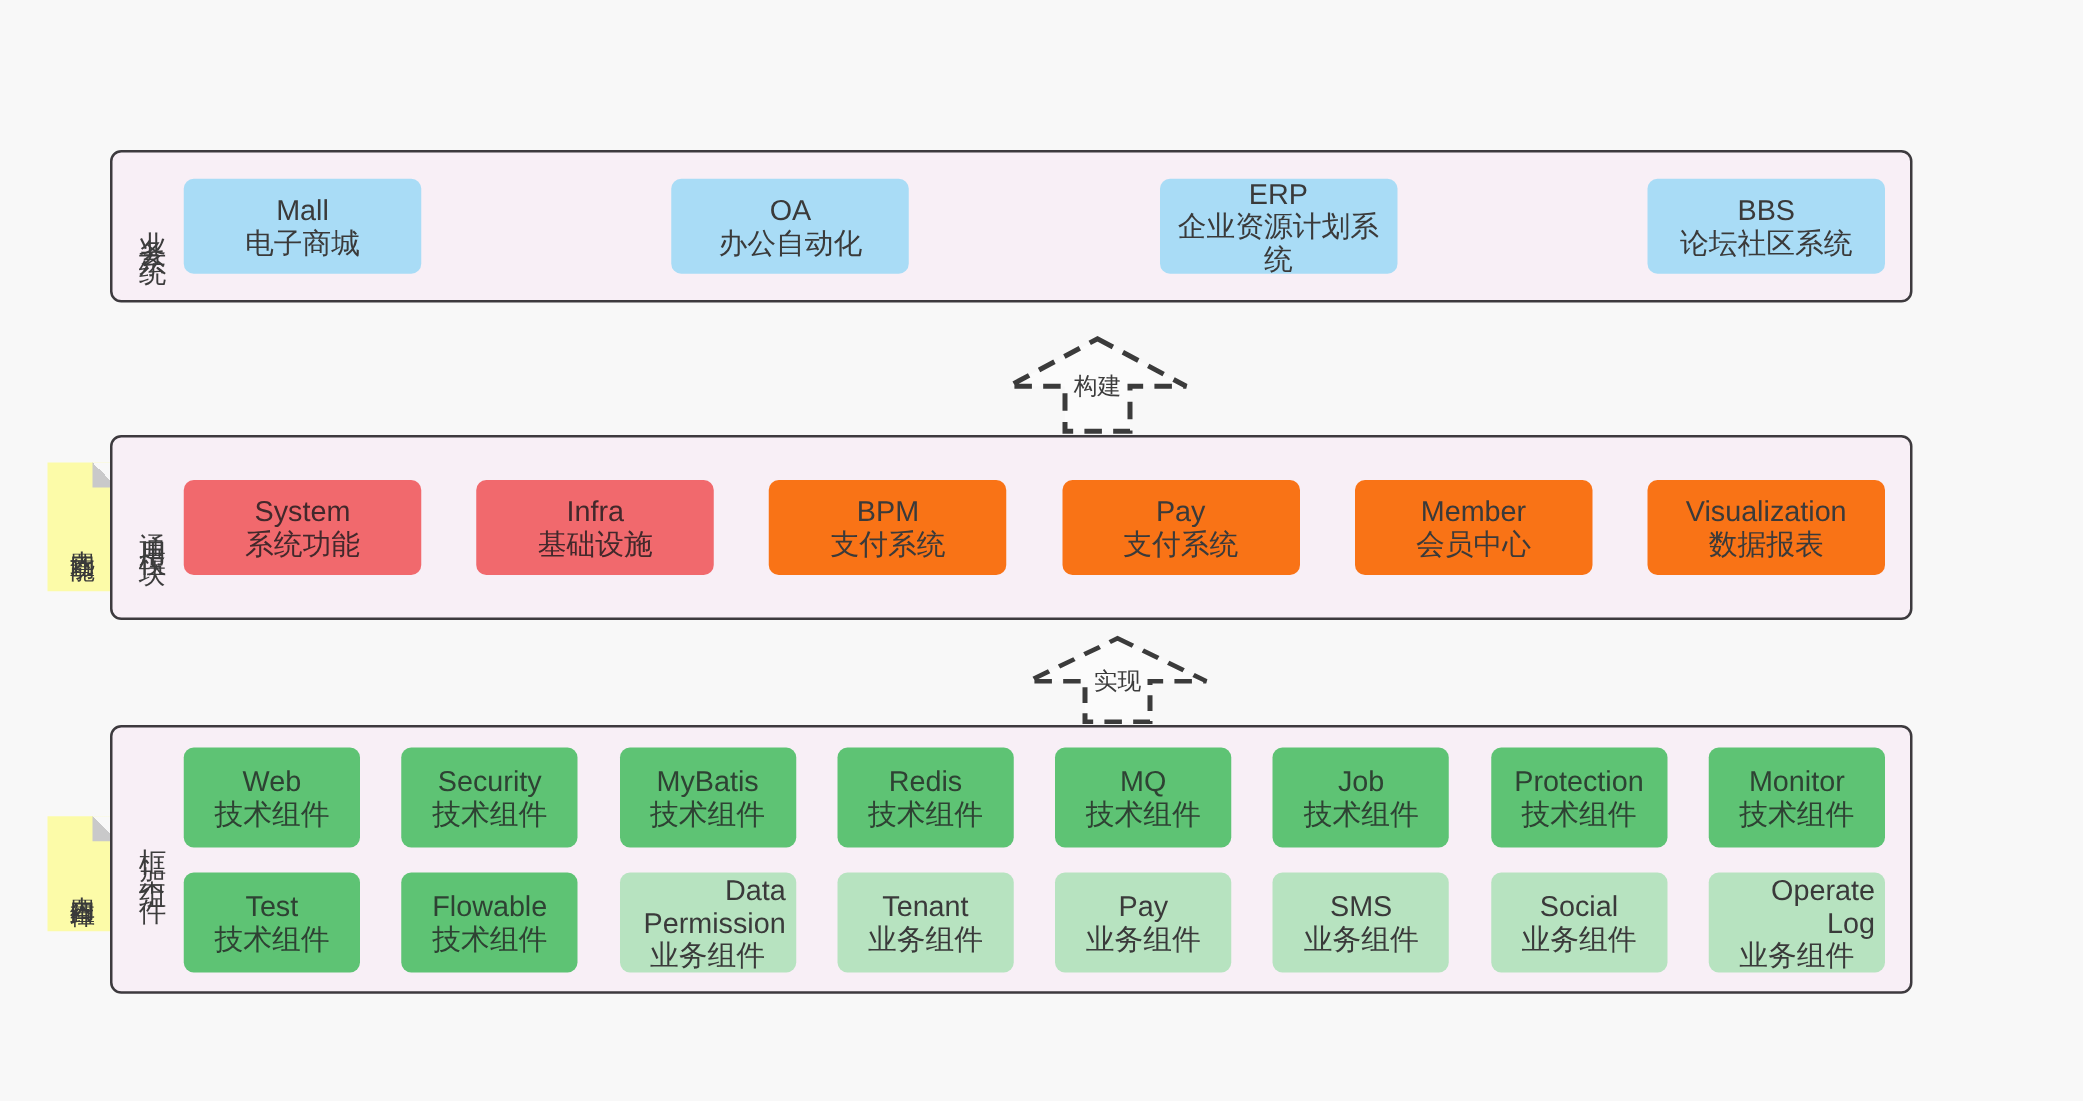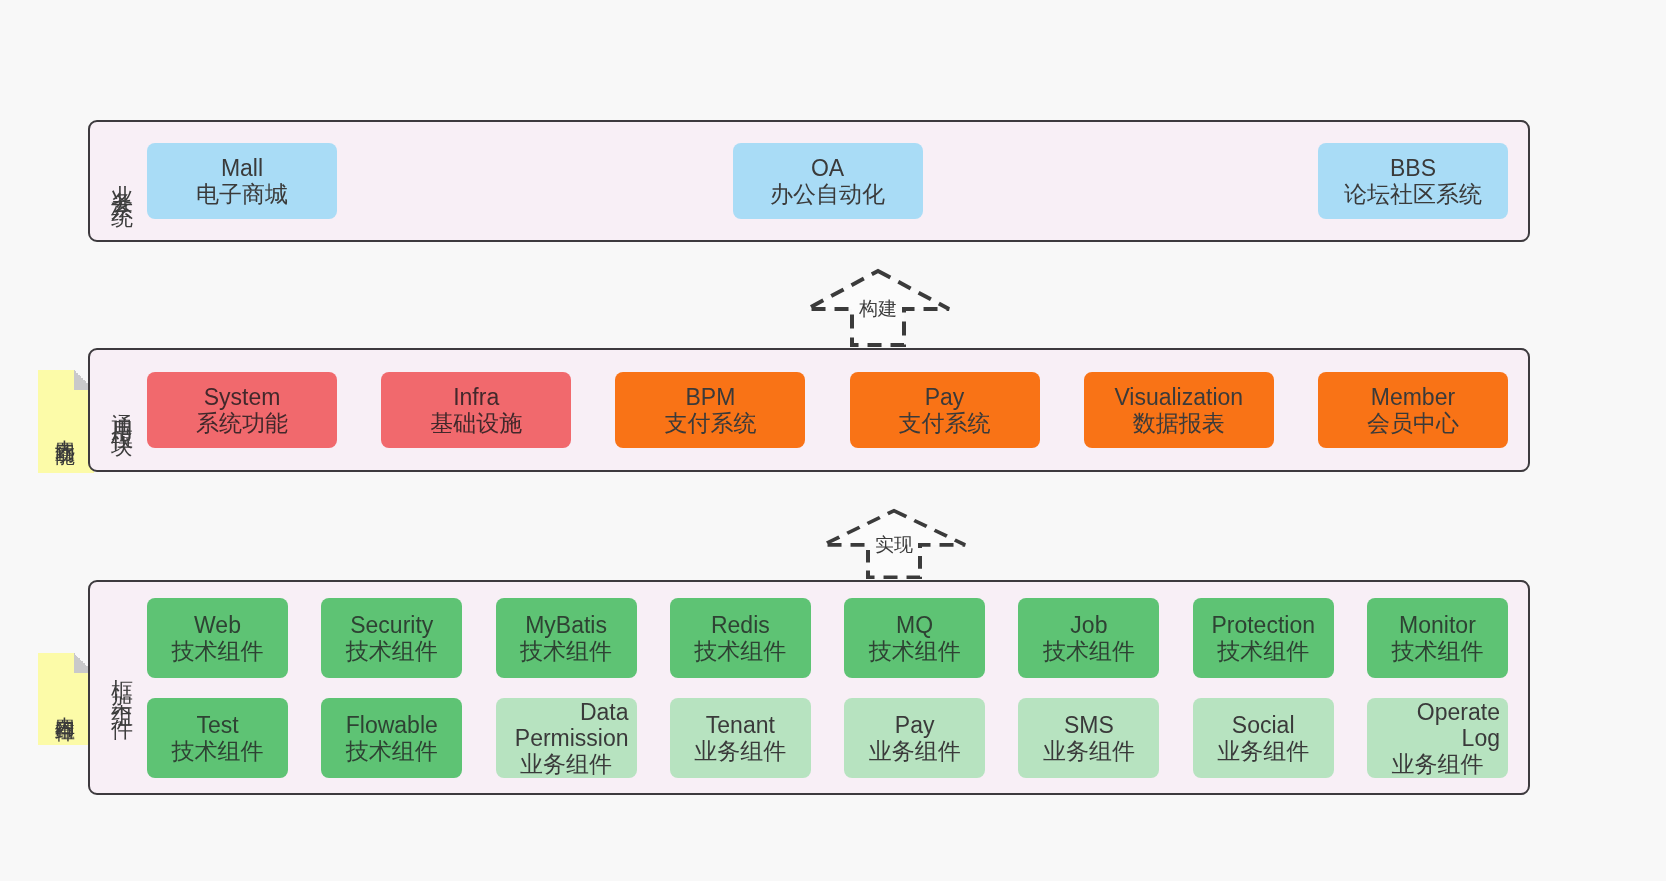--- a/index.html
+++ b/index.html
@@ -9,21 +9,21 @@
     font-family:"Liberation Sans", sans-serif;
     color:#3a3a3a;
   }
   
   .section{
     position:absolute;left:88px;width:1442px;box-sizing:border-box;
     background:#f8eff6;border:2px solid #3d3a3e;border-radius:9px;
     z-index:2;
   }
   #section-business{top:120px;height:122px;}
-  #section-modules{top:348px;height:124px;}
+  #section-modules{top:348px;height:148px;}
   #section-components{top:580px;height:215px;}
 
   .side-label{
     position:absolute;left:13px;top:0;bottom:0;width:38px;
     display:flex;align-items:center;justify-content:center;
     writing-mode:vertical-rl;text-orientation:upright;
     font-size:22px;color:#3c3c3c;letter-spacing:7px;
   }
   #section-components .side-label{letter-spacing:13px;}
 
@@ -91,20 +91,24 @@
     <div class="row row-6">
         <div class="box blue">
           <div class="title">Mall</div>
           <div class="subtitle">电子商城</div>
         </div>
         <div class="box blue">
           <div class="title">OA</div>
           <div class="subtitle">办公自动化</div>
         </div>
         <div class="box blue">
+          <div class="title">ERP</div>
+          <div class="subtitle">企业资源计划系统</div>
+        </div>
+        <div class="box blue">
           <div class="title">BBS</div>
           <div class="subtitle">论坛社区系统</div>
         </div>
       </div>
   </div>
 </div>
 
 <div class="arrow" id="arrow-build">
   <svg viewBox="0 0 150 80" preserveAspectRatio="none">
     <polygon points="75,3 146,41 101,41 101,77 49,77 49,41 4,41" fill="#fbfbfb" stroke="#3b3b3b" stroke-width="4" stroke-dasharray="14 9" stroke-linejoin="miter"></polygon>
@@ -126,26 +130,26 @@
         </div>
         <div class="box pink">
           <div class="title">BPM</div>
           <div class="subtitle">支付系统</div>
         </div>
         <div class="box pink">
           <div class="title">Pay</div>
           <div class="subtitle">支付系统</div>
         </div>
         <div class="box pink">
+          <div class="title">Member</div>
+          <div class="subtitle">会员中心</div>
+        </div>
+        <div class="box pink">
           <div class="title">Visualization</div>
           <div class="subtitle">数据报表</div>
-        </div>
-        <div class="box pink">
-          <div class="title">Member</div>
-          <div class="subtitle">会员中心</div>
         </div>
       </div>
   </div>
 </div>
 
 <div class="arrow" id="arrow-implement">
   <svg viewBox="0 0 150 80" preserveAspectRatio="none">
     <polygon points="75,3 146,41 101,41 101,77 49,77 49,41 4,41" fill="#fbfbfb" stroke="#3b3b3b" stroke-width="4" stroke-dasharray="14 9" stroke-linejoin="miter"></polygon>
   </svg>
   <div class="arrow-label">实现</div>

